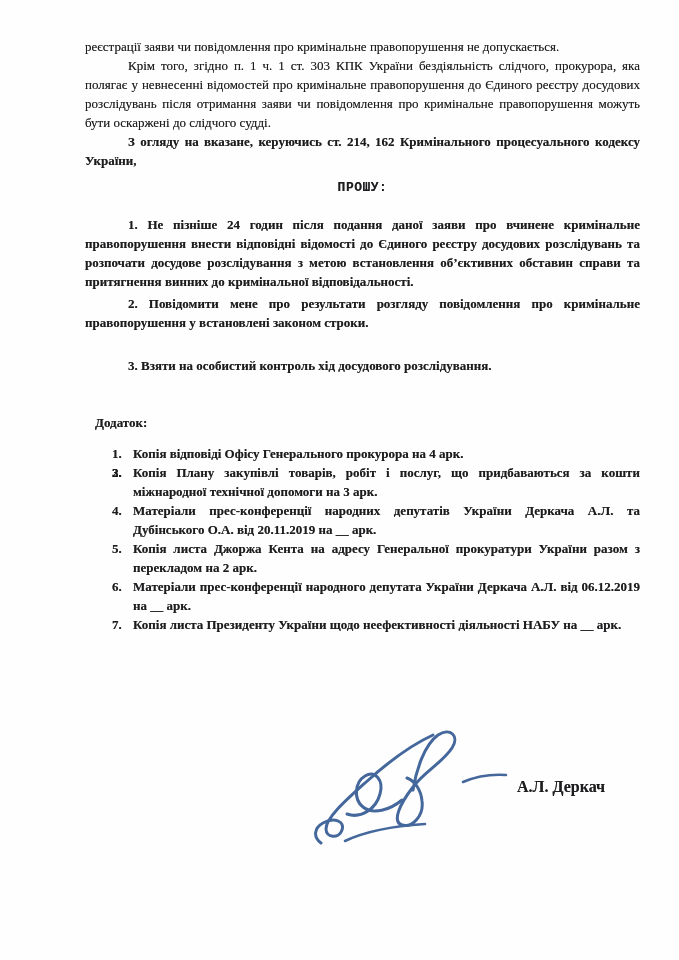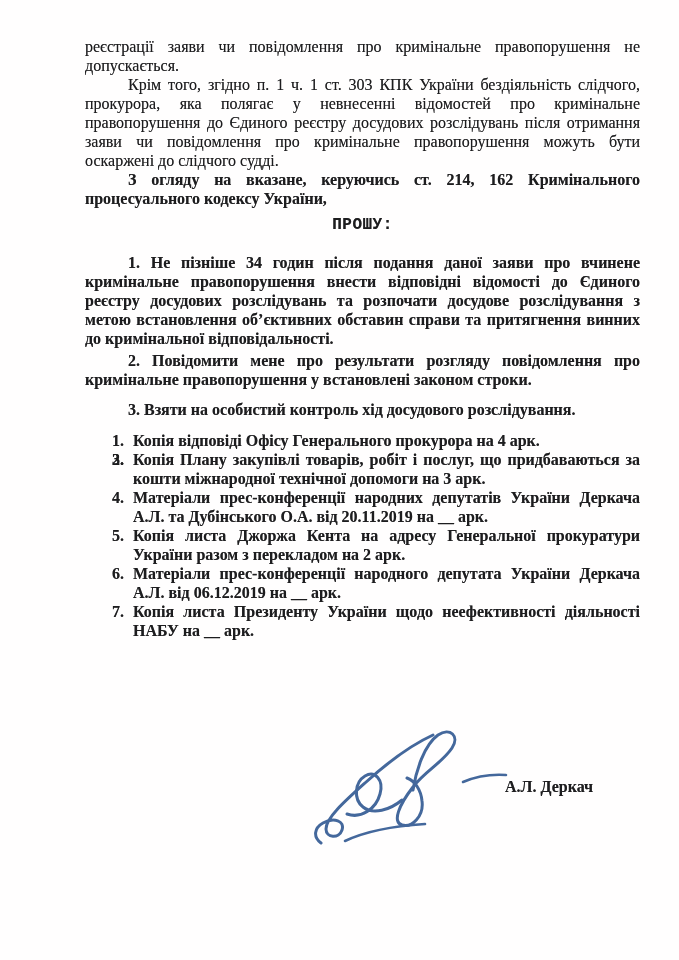--- a/index.html
+++ b/index.html
@@ -14,41 +14,41 @@
     background: #fffefe;
     overflow: hidden;
     font-family: "Liberation Serif", "DejaVu Serif", serif;
     color: #1d1d1f;
   }
   .content {
     position: absolute;
     left: 85px;
     top: 37px;
     width: 555px;
-    font-size: 16px;
+    font-size: 13px;
     line-height: 19px;
   }
   .para {
     margin: 0;
     text-align: justify;
     text-shadow: 0 0 0.4px rgba(30,30,30,0.55);
   }
   .ind { text-indent: 43px; }
   .bold { font-weight: bold; }
   .heading {
     margin: 8px 0 18px 0;
     text-align: center;
     font-weight: bold;
     text-indent: 0;
     letter-spacing: 0.5px;
     text-shadow: 0 0 0.4px rgba(30,30,30,0.55);
     font-family: Liberation Mono, monospace;
   }
   .req2 { margin-top: 3px; }
-  .req3 { margin-top: 11px; }
+  .req3 { margin-top: 24px; }
   .attach-heading {
     margin: 38px 0 0 10px;
     font-weight: bold;
     text-align: left;
     text-shadow: 0 0 0.4px rgba(30,30,30,0.55);
   }
   .attach-list {
     margin: 12px 0 0 27px;
     width: 528px;
   }
@@ -66,21 +66,21 @@
   }
   .signature-area {
     position: absolute;
     left: 313px;
     top: 730px;
     width: 200px;
     height: 122px;
   }
   .signatory {
     position: absolute;
-    left: 505px;
+    left: 517px;
     top: 778px;
     font-size: 16px;
     font-weight: bold;
     white-space: nowrap;
     text-shadow: 0 0 0.4px rgba(30,30,30,0.55);
   }
 </style>
 </head>
 <body>
 
@@ -88,26 +88,27 @@
   <div class="content">
 
     <p class="para">реєстрації заяви чи повідомлення про кримінальне правопорушення не допускається.</p>
 
     <p class="para ind">Крім того, згідно п. 1 ч. 1 ст. 303 КПК України бездіяльність слідчого, прокурора, яка полягає у невнесенні відомостей про кримінальне правопорушення до Єдиного реєстру досудових розслідувань після отримання заяви чи повідомлення про кримінальне правопорушення можуть бути оскаржені до слідчого судді.</p>
 
     <p class="para ind bold">З огляду на вказане, керуючись ст. 214, 162 Кримінального процесуального кодексу України,</p>
 
     <p class="heading">ПРОШУ:</p>
 
-    <p class="para ind bold">1. Не пізніше 34 годин після подання даної заяви про вчинене кримінальне правопорушення внести відповідні відомості до Єдиного реєстру досудових розслідувань та розпочати досудове розслідування з метою встановлення об’єктивних обставин справи та притягнення винних до кримінальної відповідальності.</p>
+    <p class="para ind bold">1. Не пізніше 24 годин після подання даної заяви про вчинене кримінальне правопорушення внести відповідні відомості до Єдиного реєстру досудових розслідувань та розпочати досудове розслідування з метою встановлення об’єктивних обставин справи та притягнення винних до кримінальної відповідальності.</p>
 
     <p class="para ind bold req2">2. Повідомити мене про результати розгляду повідомлення про кримінальне правопорушення у встановлені законом строки.</p>
 
     <p class="para ind bold req3">3. Взяти на особистий контроль хід досудового розслідування.</p>
 
+    <p class="attach-heading">Додаток:</p>
 
     <div class="attach-list">
       <div class="attach-item">
         <span class="num">1.</span><span>Копія відповіді Офісу Генерального прокурора на 4 арк.</span>
       </div>
       <div class="attach-item">
         <span class="num">2.</span>
       </div>
       <div class="attach-item">
         <span class="num">3.</span><span>Копія Плану закупівлі товарів, робіт і послуг, що придбаваються за кошти міжнародної технічної допомоги на 3 арк.</span>

